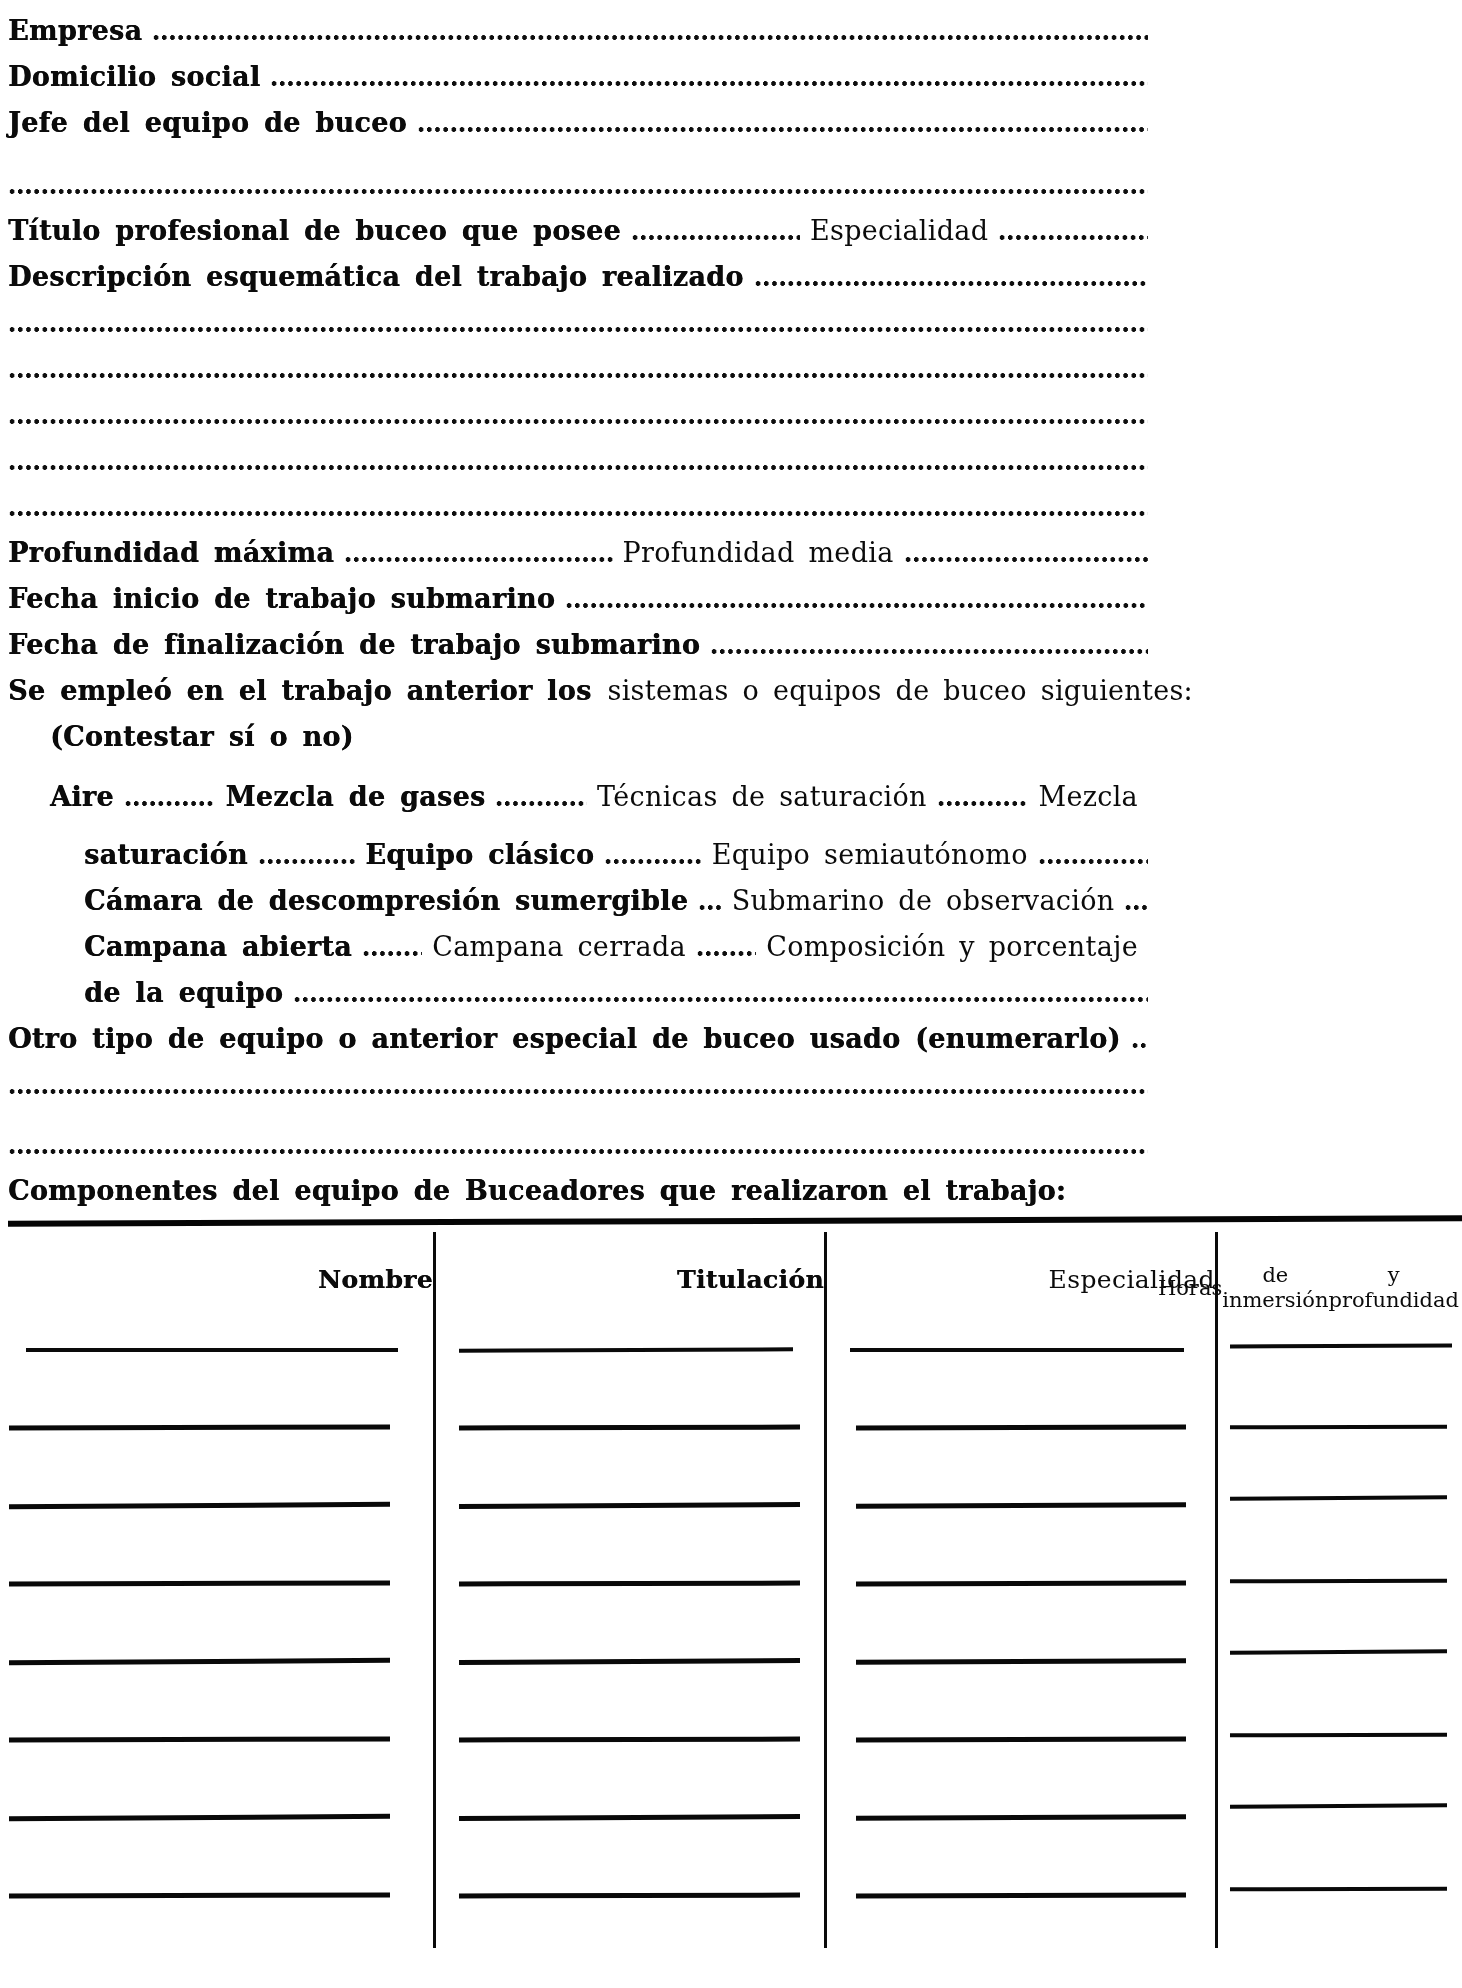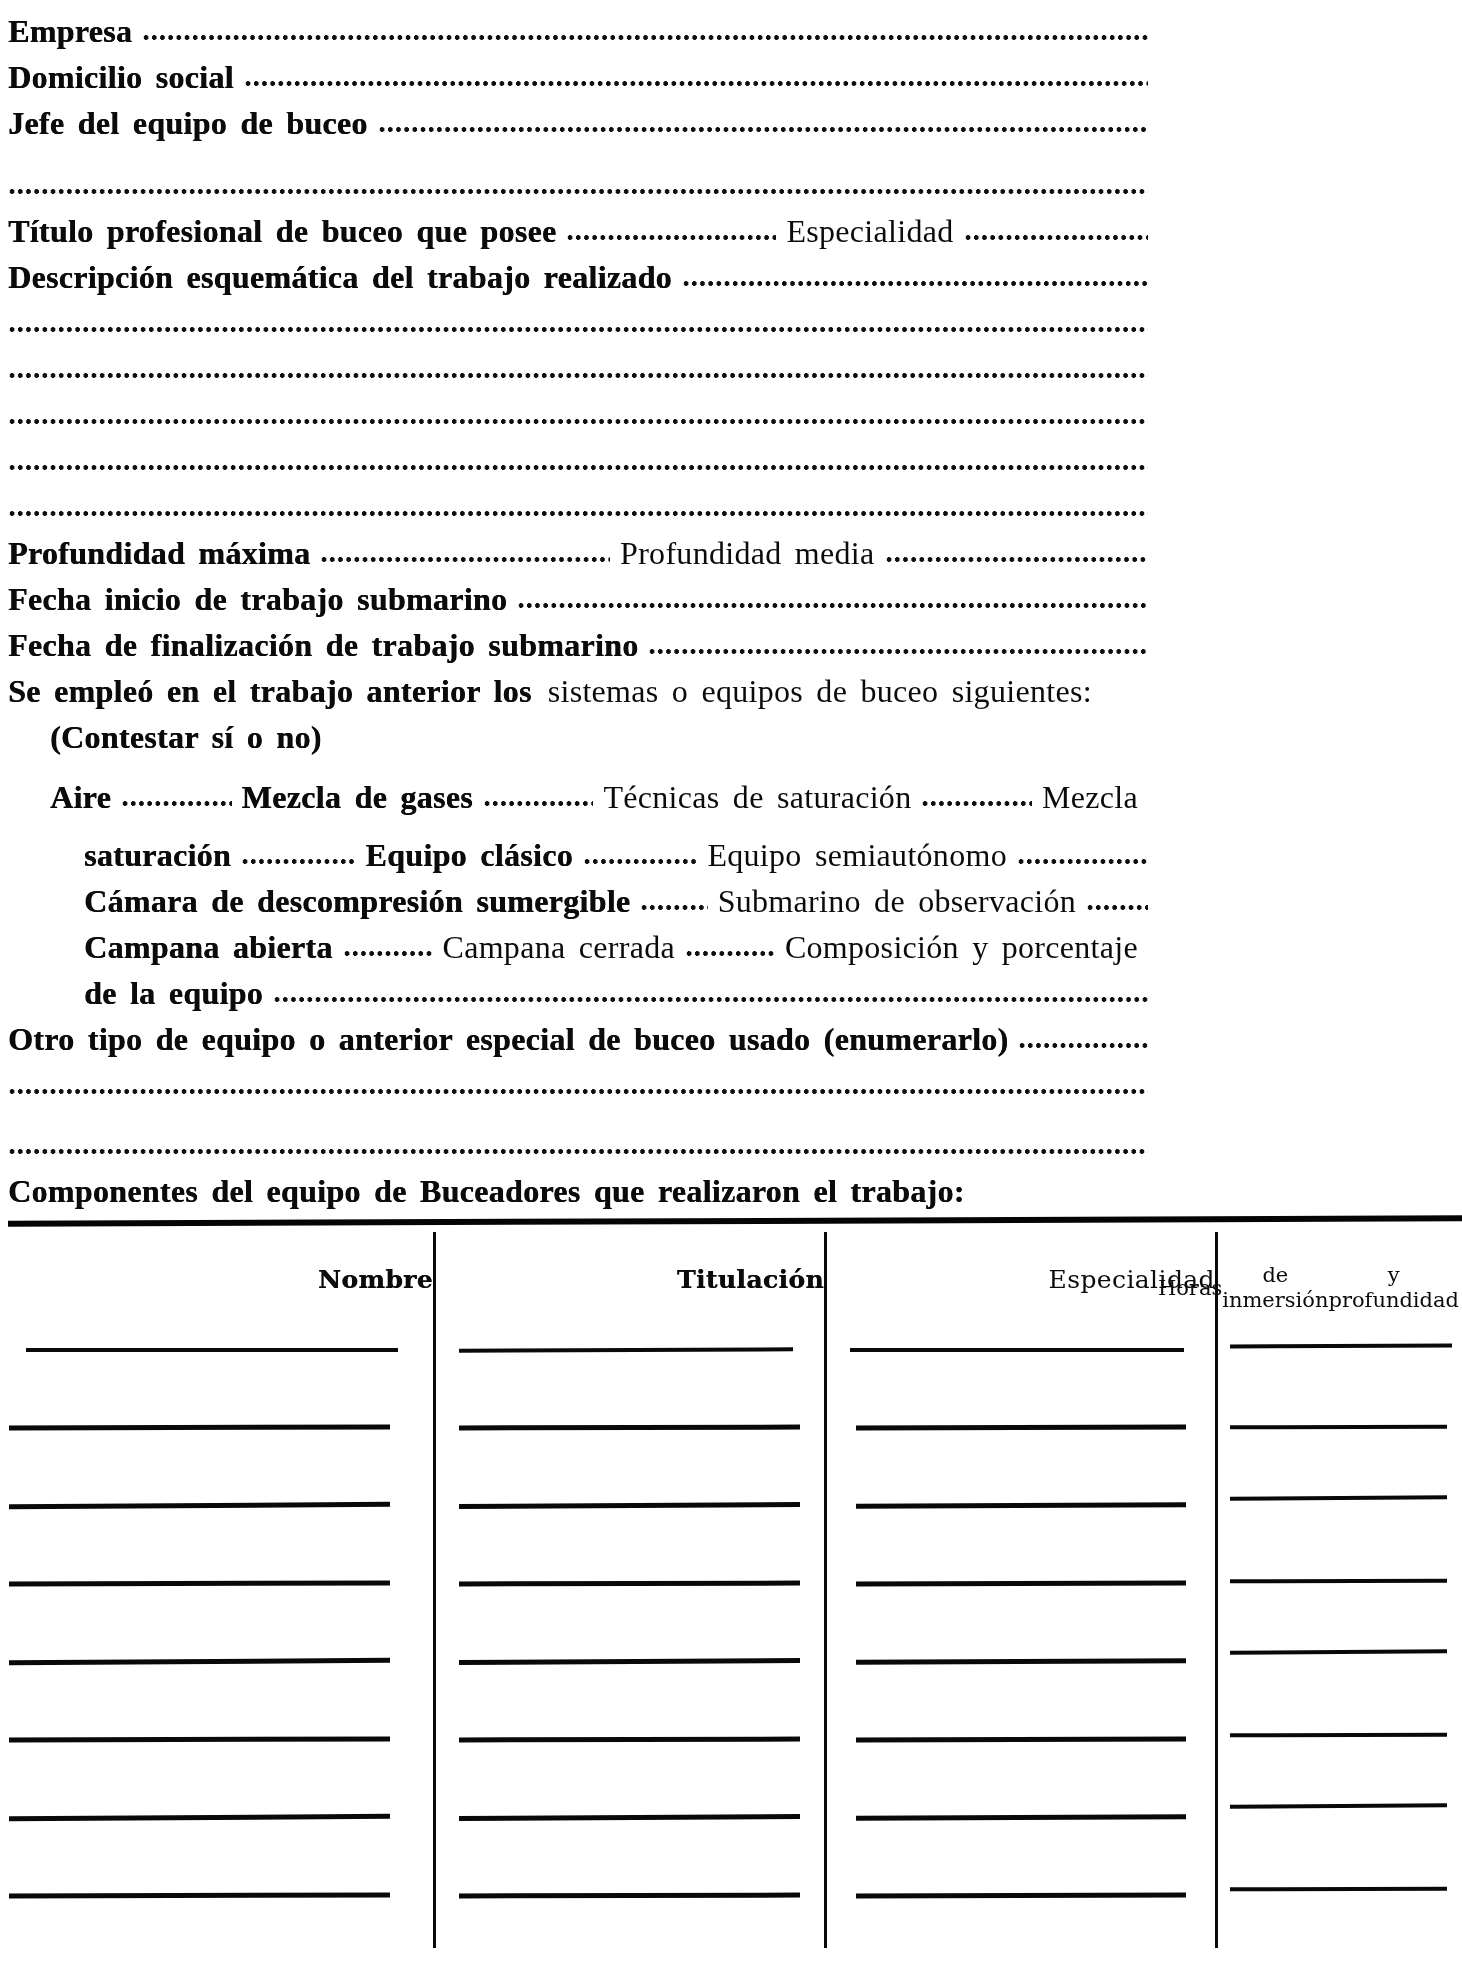--- a/index.html
+++ b/index.html
@@ -12,24 +12,23 @@
   .form-lines{width:1140px;margin-left:8px;padding-top:2px;display:flex;flex-direction:column;}
   .fline{display:flex;align-items:flex-end;height:46px;}
   .fline.ind1{padding-left:42px;}
   .fline.ind2{padding-left:76px;}
   
   .fline:nth-child(4){margin-top:16px;}
   .fline:nth-child(17){margin-top:14px;}
   .fline:nth-child(18){margin-top:12px;}
   .fline:nth-child(24){margin-top:14px;}
   .lbl{
-    font-size:32px;font-weight:700;line-height:34px;white-space:nowrap;
+    font-size:27px;font-weight:700;line-height:34px;white-space:nowrap;
     letter-spacing:.3px;word-spacing:5px;margin-right:10px;
     text-shadow:.4px 0 0 #0b0b0b;
-    font-family:Liberation Serif, serif;
   }
   .lbl.light{font-weight:400;text-shadow:none;}
   .lbl + .lbl{margin-left:6px;}
   .dots{
     flex:1 1 40px;height:9px;margin-bottom:6px;margin-right:10px;
     background-image:radial-gradient(circle at 4px 4.5px,#0e0e0e 2.15px,rgba(0,0,0,0) 2.6px);
     background-repeat:repeat-x;background-size:8.2px 9px;
   }
   .fline > .dots:last-child{margin-right:0;}
   

